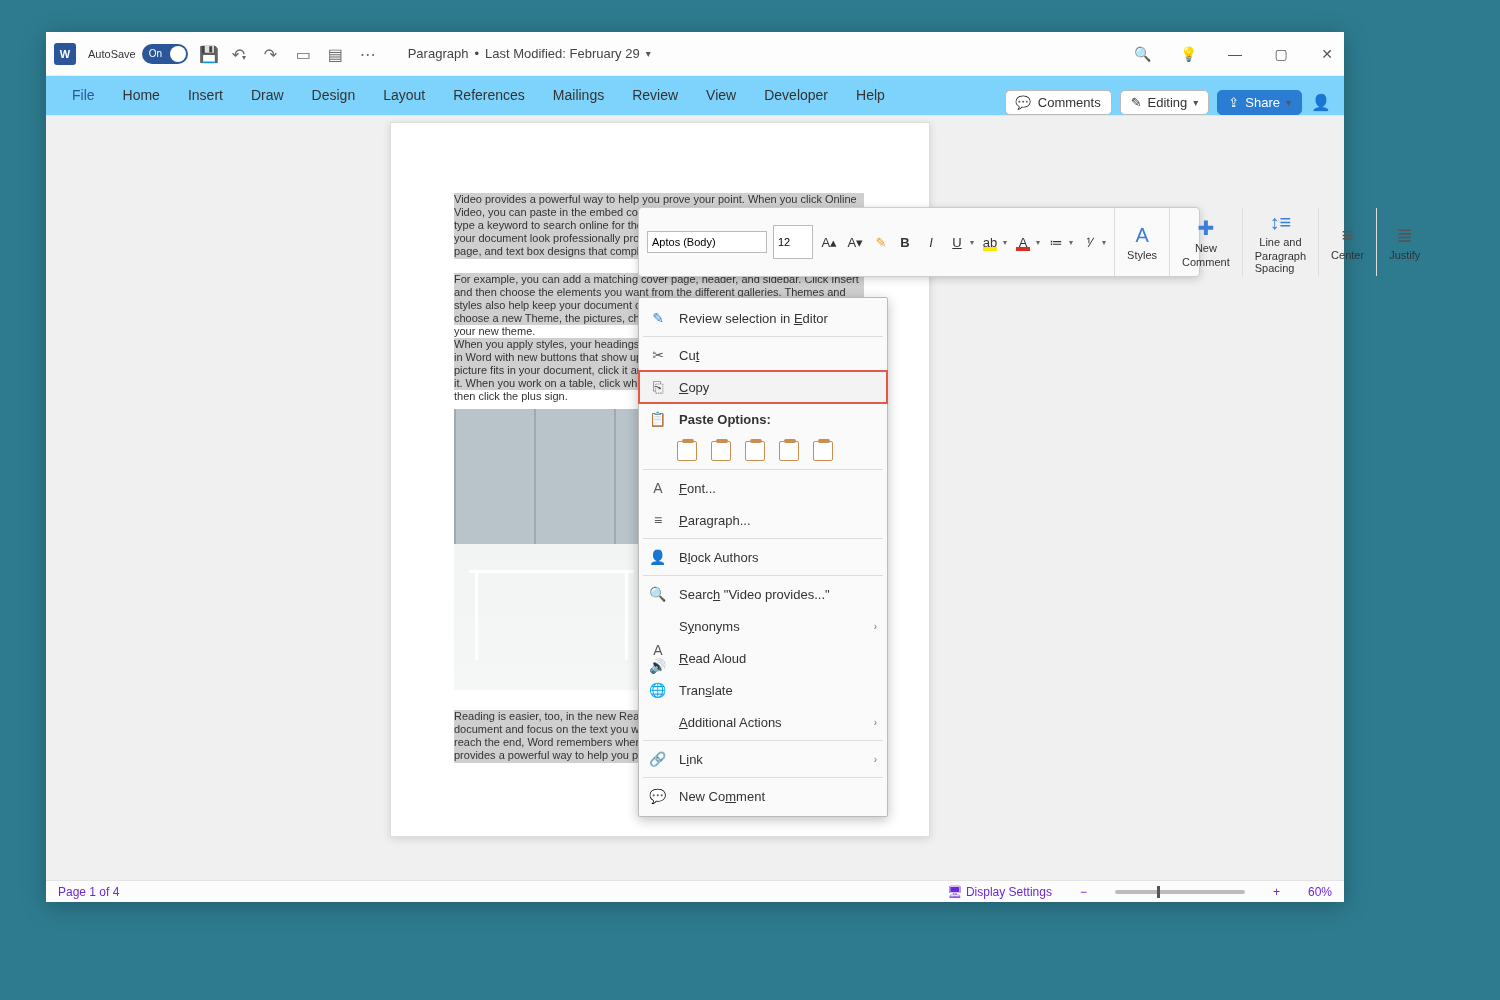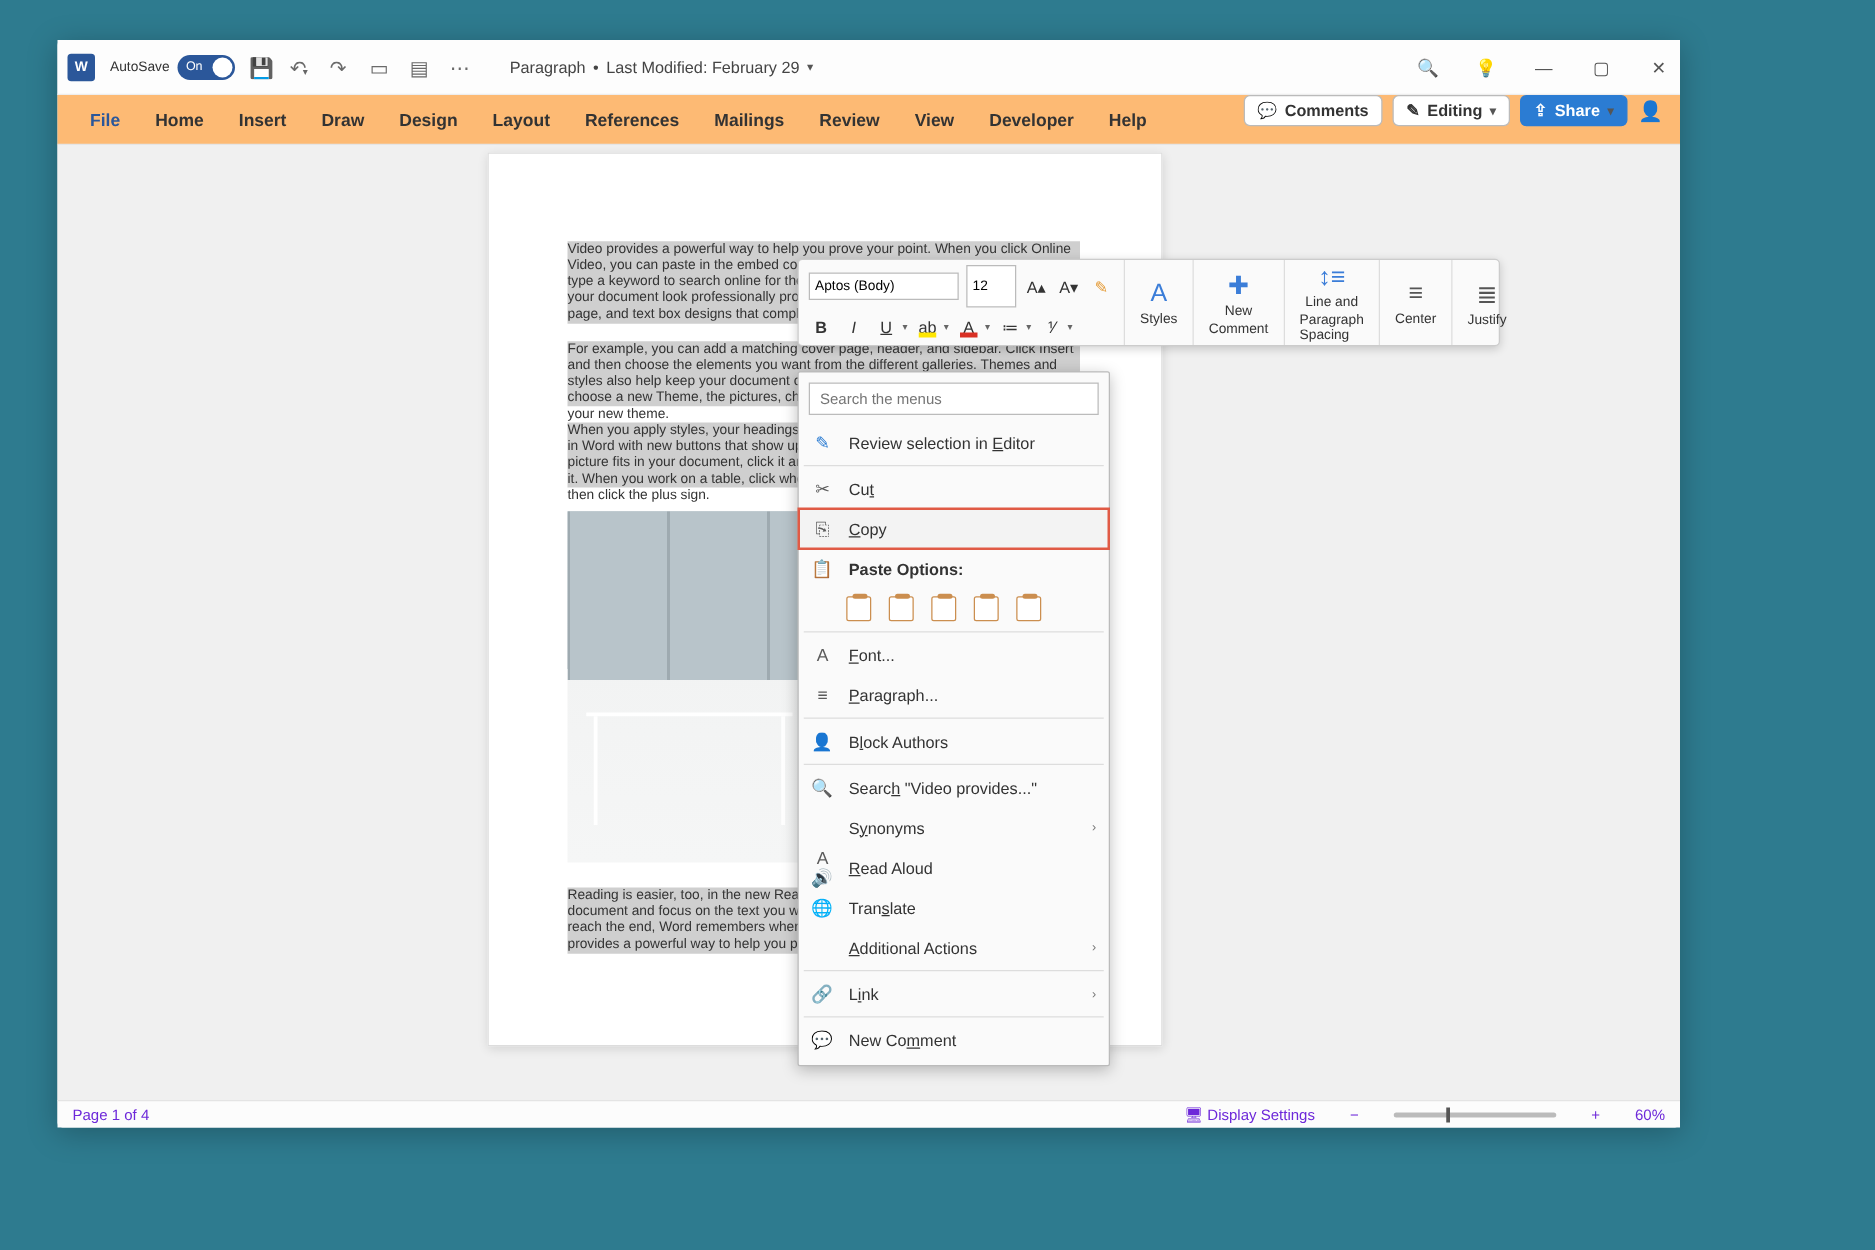--- a/index.html
+++ b/index.html
@@ -12,21 +12,21 @@
 .autosave-label { font-size: 11px; color: #333; }
 .toggle { width: 46px; height: 20px; background: #2b579a; border-radius: 10px; position: relative; color:#fff; font-size:10px; padding-left:7px; line-height:20px; }
 .toggle::after { content:""; position:absolute; right:2px; top:2px; width:16px; height:16px; background:#fff; border-radius:50%; }
 .qat { display: flex; gap: 14px; align-items: center; }
 .qat-icn { width:18px; height:18px; color:#6a6a6a; position:relative; }
 .title-text { margin-left: 30px; font-size: 13px; color: #444; display:flex; align-items:center; gap:6px; }
 .chev { font-size:10px; color:#555; }
 .title-right { margin-left: auto; display: flex; gap: 28px; align-items:center; color:#555; }
 .sys-icn { width:18px; height:18px; display:flex; align-items:center; justify-content:center; font-size:14px;}
 
-.tabs { height: 40px; background: #fdba74; display: flex; align-items: flex-start; padding: 0 12px; border-bottom: 1px solid #e5e5e5; position:relative;font-weight:bold;}
+.tabs { height: 40px; background: #7dd3fc; display: flex; align-items: flex-end; padding: 0 12px; border-bottom: 1px solid #e5e5e5; position:relative;}
 .tab { padding: 0 14px; font-size: 14px; color: #333; height: 40px; line-height: 40px; }
 .tab:first-child { color: #2b579a; }
 .rbuttons { margin-left: auto; display: flex; gap: 8px; align-items:center; }
 .rbtn { border: 1px solid #bbb; border-radius: 5px; padding: 4px 10px; font-size: 13px; display:flex; align-items:center; gap:6px; background:#fff; color:#333;}
 .rbtn.share { background:#2b7cd3; color:#fff; border-color:#2b7cd3;}
 .account-icn { width:22px; height:22px; color:#666; display:flex; align-items:center; justify-content:center; font-size:16px;}
 
 .docarea { flex: 1; background: #f0f0f0; overflow: hidden; position: relative; }
 .page { position: absolute; left: 344px; top: 6px; width: 540px; height: 715px; background: #fff; border: 1px solid #ddd; box-shadow: 0 2px 8px rgba(0,0,0,.12); }
 .para { position:absolute; font-size: 11px; line-height: 13px; color: #333; background: #cfcfcf; }
@@ -39,21 +39,21 @@
 .img-placeholder .table::before,.img-placeholder .table::after{content:"";position:absolute;top:0;bottom:0;width:3px;background:#fff;}
 .img-placeholder .table::before{left:6px;} .img-placeholder .table::after{right:6px;}
 .p4 { left:63px; top:587px; width:410px; height:53px;}
 
 .status { height: 22px; background: #fcfcfc; border-top: 1px solid #e4e4e4; display:flex; align-items:center; padding:0 12px; font-size:12px; color:#6d28d9; gap:18px;}
 .status .right { margin-left:auto; display:flex; align-items:center; gap:28px; }
 .zoom-slider { width:130px; height:4px; background:#bbb; border-radius:2px; position:relative;}
 .zoom-slider::after{content:"";position:absolute;left:42px;top:-4px;width:3px;height:12px;background:#555;}
 
 .minitb { position: absolute; left: 638px; top: 207px; width: 562px; height: 70px; background: #fafafa; border: 1px solid #ccc; border-radius:4px; box-shadow:0 2px 8px rgba(0,0,0,.18); display:flex; align-items:stretch;}
-.minitb .seg1 { display:flex; flex-direction:column; padding:4px 8px; gap:4px; border-right:1px solid #ddd;}
+.minitb .seg1 { display:flex; padding:4px 8px; gap:4px; border-right:1px solid #ddd;}
 .minitb .row { display:flex; gap:6px; align-items:center;}
 .font-sel { width:120px; height:22px; border:1px solid #bbb; font-size:11px; padding:0 4px; background:#fff;}
 .size-sel { width:40px; height:22px; border:1px solid #bbb; font-size:11px; padding:16px 4px; background:#fff;}
 .ti { width:20px; height:22px; display:flex; align-items:center; justify-content:center; font-size:13px; color:#333;}
 .ti.b{font-weight:bold;} .ti.i{font-style:italic;} .ti.u{text-decoration:underline;}
 .ti.hl{position:relative;} .ti.hl::after{content:"";position:absolute;bottom:2px;left:3px;right:3px;height:4px;background:#ffe600;}
 .ti.fc{position:relative;color:#333;} .ti.fc::after{content:"";position:absolute;bottom:2px;left:3px;right:3px;height:4px;background:#d93025;}
 .drop{font-size:8px;color:#666;margin-left:-3px;}
 .bigbtn { display:flex; flex-direction:column; align-items:center; justify-content:center; padding:0 12px; border-right:1px solid #ddd; font-size:11px; color:#333; gap:2px;}
 .bigbtn:last-child{border-right:none;}
@@ -205,23 +205,20 @@
       <span class="icn" style="color:#555;">≡</span>
       <span>Center</span>
     </div>
   <div class="bigbtn">
       <span class="icn" style="color:#555;">≣</span>
       <span>Justify</span>
     </div>
 </div>
 
 <div class="ctx">
-  <div class="search">
-    <input placeholder="Search the menus" style="">
-  </div>
   <div class="item">
       <span class="icn blue">✎</span>
       <span><span>Review selection in </span><span class="under">E</span><span>ditor</span></span>
     </div>
   <div class="sep"></div>
   <div class="item">
       <span class="icn">✂</span>
       <span><span>Cu</span><span class="under">t</span></span>
     </div>
   <div class="item copy">

